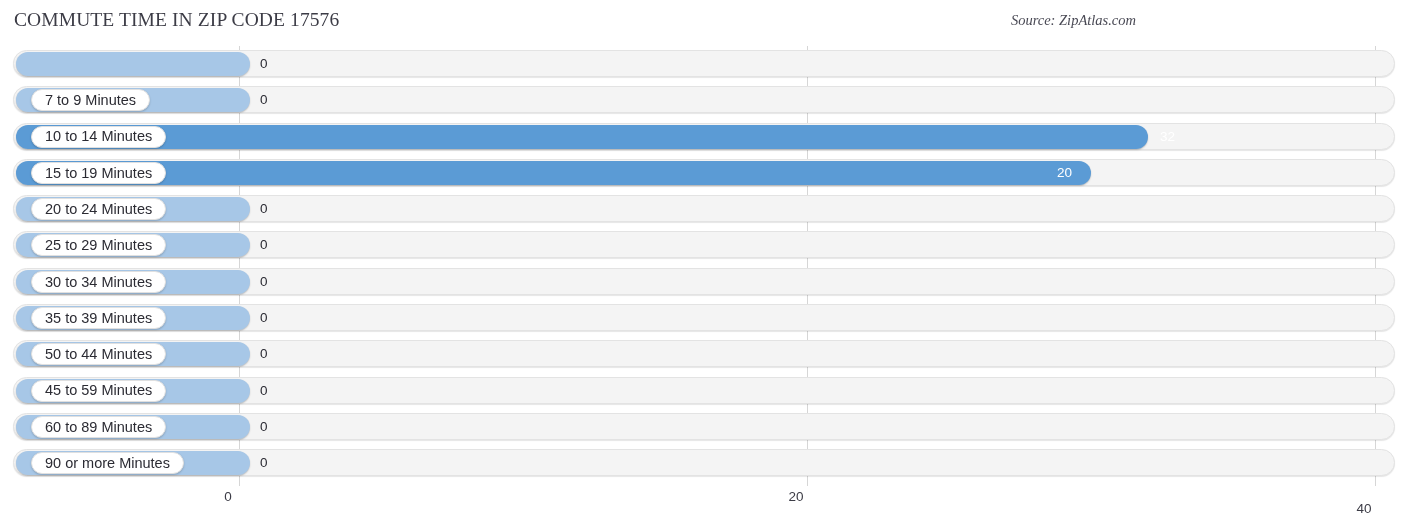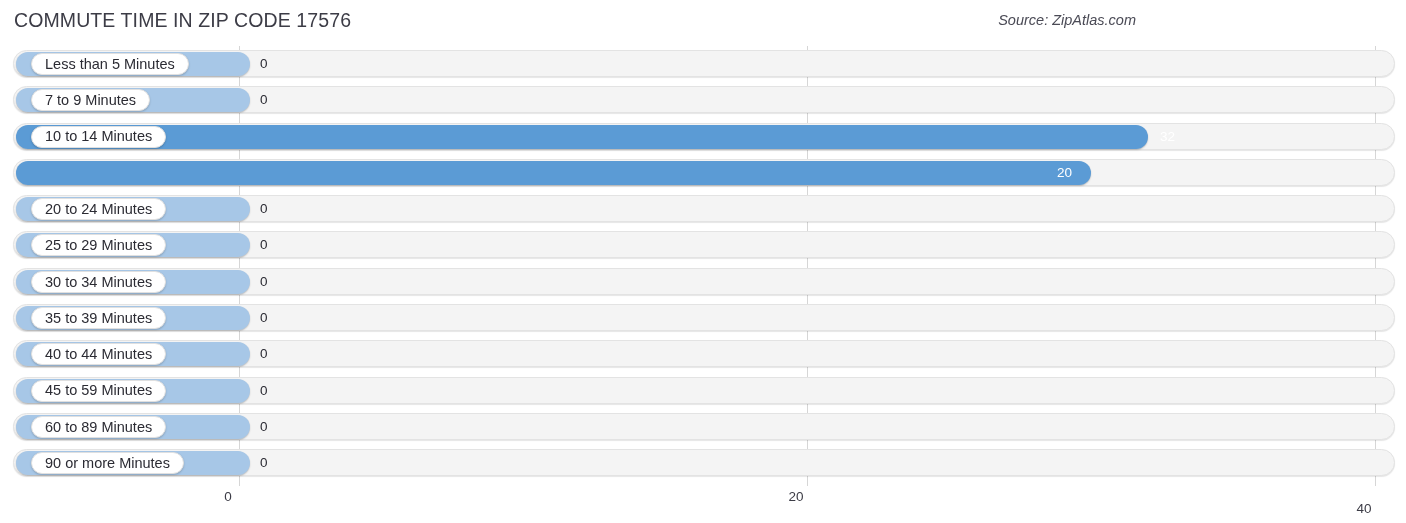--- a/index.html
+++ b/index.html
@@ -15,20 +15,21 @@
     position: relative;
   }
 
   
   .header {
     position: absolute;
     top: 0;
     left: 0;
     width: 1148px;
     height: 46px;
+    font-family: Liberation Serif, serif;
   }
   .chart-title {
     position: absolute;
     left: 14px;
     top: 9px;
     font-size: 19.5px;
     letter-spacing: 0.1px;
     color: #3c3c46;
     font-weight: 400;
     white-space: nowrap;
@@ -181,23 +182,20 @@
 <div class="plot">
   <div class="gridlines">
       <div class="gridline" style="left: 239px;"></div>
       <div class="gridline" style="left: 807px;"></div>
       <div class="gridline" style="left: 1375px;"></div>
     </div>
   <div class="rows">
       <div class="row">
         <div class="track"></div>
         <div class="bar zero" style="width: 234px;"></div>
-        <div class="label-pill">
-          <span class="label-text">Less than 5 Minutes</span>
-        </div>
         <div class="value-outside" style="left: 260px;">0</div>
       </div>
       <div class="row">
         <div class="track"></div>
         <div class="bar zero" style="width: 234px;"></div>
         <div class="label-pill">
           <span class="label-text">7 to 9 Minutes</span>
         </div>
         <div class="value-outside" style="left: 260px;">0</div>
       </div>
@@ -205,20 +203,23 @@
         <div class="track"></div>
         <div class="bar filled" style="width: 1131.8px;"></div>
         <div class="label-pill">
           <span class="label-text">10 to 14 Minutes</span>
         </div>
         <div class="value-inside" style="left: 1160px; text-align: center;">32</div>
       </div>
       <div class="row">
         <div class="track"></div>
         <div class="bar filled" style="width: 1075px;"></div>
+        <div class="label-pill">
+          <span class="label-text">15 to 19 Minutes</span>
+        </div>
         <div class="value-inside" style="left: 1057px;">20</div>
       </div>
       <div class="row">
         <div class="track"></div>
         <div class="bar zero" style="width: 234px;"></div>
         <div class="label-pill">
           <span class="label-text">20 to 24 Minutes</span>
         </div>
         <div class="value-outside" style="left: 260px;">0</div>
       </div>
@@ -243,21 +244,21 @@
         <div class="bar zero" style="width: 234px;"></div>
         <div class="label-pill">
           <span class="label-text">35 to 39 Minutes</span>
         </div>
         <div class="value-outside" style="left: 260px;">0</div>
       </div>
       <div class="row">
         <div class="track"></div>
         <div class="bar zero" style="width: 234px;"></div>
         <div class="label-pill">
-          <span class="label-text">40 to 44 Minutes</span>
+          <span class="label-text">50 to 44 Minutes</span>
         </div>
         <div class="value-outside" style="left: 260px;">0</div>
       </div>
       <div class="row">
         <div class="track"></div>
         <div class="bar zero" style="width: 234px;"></div>
         <div class="label-pill">
           <span class="label-text">45 to 59 Minutes</span>
         </div>
         <div class="value-outside" style="left: 260px;">0</div>

